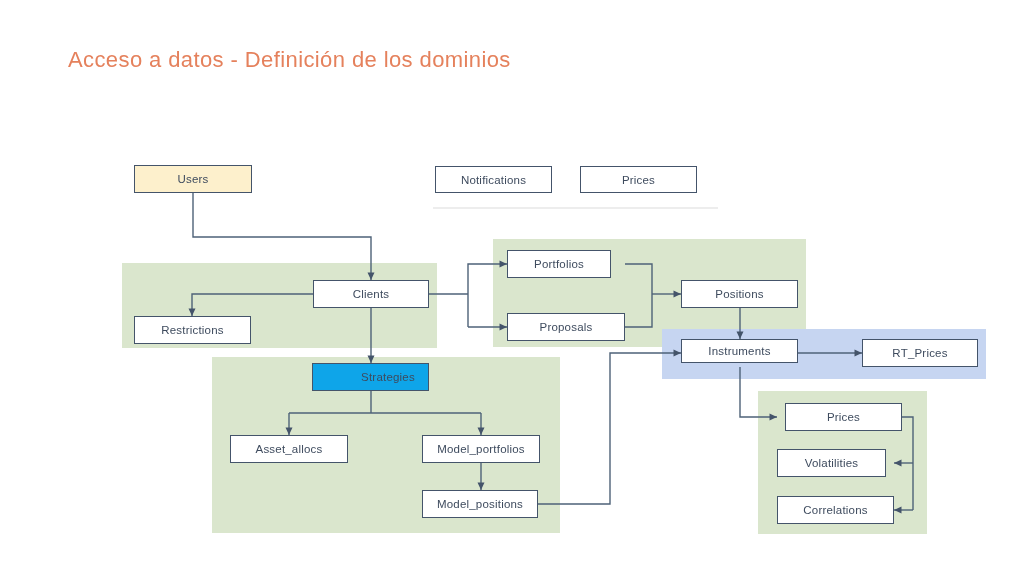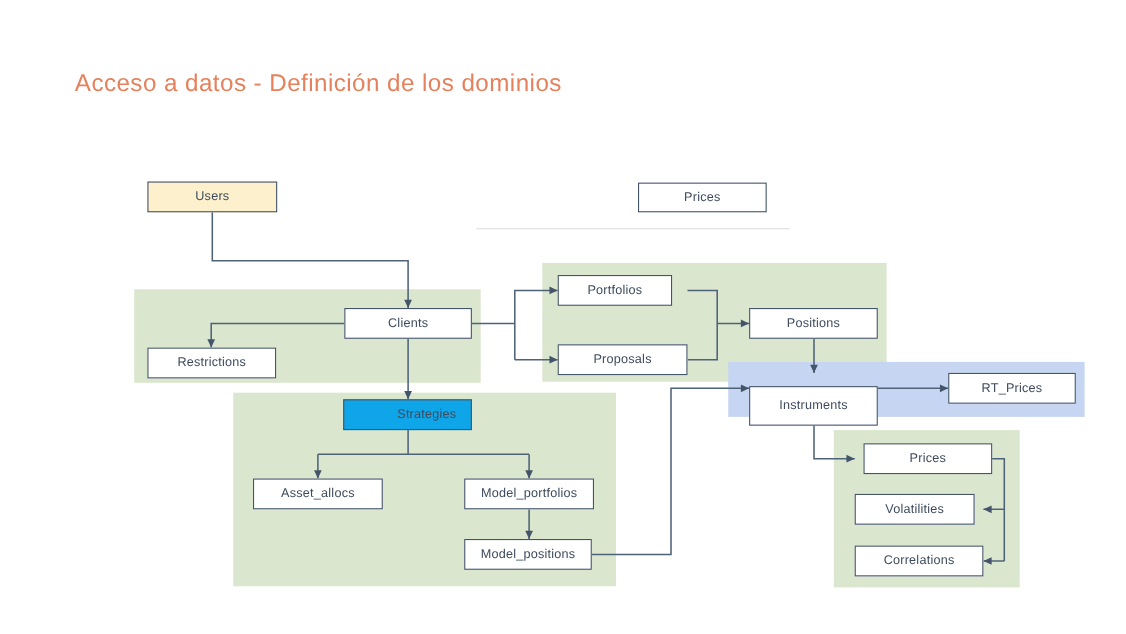--- a/index.html
+++ b/index.html
@@ -52,21 +52,21 @@
     position: absolute;
     left: 0;
     top: 0;
     pointer-events: none;
   }
 </style>
 </head>
 <body>
 
 <div class="slide">
-  <div class="slide-title" style="color: rgb(229, 129, 92); margin-top: 16px;">Acceso a datos - Definición de los dominios</div>
+  <div class="slide-title" style="color: rgb(229, 129, 92);">Acceso a datos - Definición de los dominios</div>
 
   <div class="layer" id="regions-layer">
       <div class="region" style="left: 122px; top: 263px; width: 315px; height: 85px; background: rgb(218, 230, 205);"></div>
       <div class="region" style="left: 493px; top: 239px; width: 313px; height: 108px; background: rgb(218, 230, 205);"></div>
       <div class="region" style="left: 212px; top: 357px; width: 348px; height: 176px; background: rgb(218, 230, 205);"></div>
       <div class="region" style="left: 662px; top: 329px; width: 324px; height: 50px; background: rgb(198, 213, 241);"></div>
       <div class="region" style="left: 758px; top: 391px; width: 169px; height: 143px; background: rgb(218, 230, 205);"></div>
     </div>
 
   <svg id="connector-layer" width="1024" height="576" viewBox="0 0 1024 576">
@@ -97,39 +97,42 @@
         <path d="M913,463 H894" fill="none" stroke="#4E6278" stroke-width="1.4" marker-end="url(#arrowhead)"></path>
         <path d="M913,510 H894" fill="none" stroke="#4E6278" stroke-width="1.4" marker-end="url(#arrowhead)"></path>
         <line x1="433" y1="208" x2="718" y2="208" stroke="#DBDBDB" stroke-width="1"></line>
       </g>
   </svg>
 
   <div class="layer" id="nodes-layer">
       <div class="node" style="left: 134px; top: 165px; width: 118px; height: 28px; background: rgb(253, 240, 204); border-color: rgb(68, 84, 106);">
         <span style="color: rgb(62, 75, 94);">Users</span>
       </div>
+      <div class="node" style="left: 435px; top: 166px; width: 117px; height: 27px; background: rgb(255, 255, 255); border-color: rgb(68, 84, 106);">
+        <span style="color: rgb(62, 75, 94);">Notifications</span>
+      </div>
       <div class="node" style="left: 580px; top: 166px; width: 117px; height: 27px; background: rgb(255, 255, 255); border-color: rgb(68, 84, 106);">
         <span style="color: rgb(62, 75, 94);">Prices</span>
       </div>
       <div class="node" style="left: 313px; top: 280px; width: 116px; height: 28px; background: rgb(255, 255, 255); border-color: rgb(68, 84, 106);">
         <span style="color: rgb(62, 75, 94);">Clients</span>
       </div>
       <div class="node" style="left: 134px; top: 316px; width: 117px; height: 28px; background: rgb(255, 255, 255); border-color: rgb(68, 84, 106);">
         <span style="color: rgb(62, 75, 94);">Restrictions</span>
       </div>
       <div class="node" style="left: 507px; top: 250px; width: 104px; height: 28px; background: rgb(255, 255, 255); border-color: rgb(68, 84, 106);">
         <span style="color: rgb(62, 75, 94);">Portfolios</span>
       </div>
       <div class="node" style="left: 507px; top: 313px; width: 118px; height: 28px; background: rgb(255, 255, 255); border-color: rgb(68, 84, 106);">
         <span style="color: rgb(62, 75, 94);">Proposals</span>
       </div>
       <div class="node" style="left: 681px; top: 280px; width: 117px; height: 28px; background: rgb(255, 255, 255); border-color: rgb(68, 84, 106);">
         <span style="color: rgb(62, 75, 94);">Positions</span>
       </div>
-      <div class="node" style="left: 681px; top: 351px; width: 117px; height: 36px; background: rgb(255, 255, 255); border-color: rgb(68, 84, 106);">
+      <div class="node" style="left: 681px; top: 339px; width: 117px; height: 24px; background: rgb(255, 255, 255); border-color: rgb(68, 84, 106);">
         <span style="color: rgb(62, 75, 94);">Instruments</span>
       </div>
       <div class="node" style="left: 862px; top: 339px; width: 116px; height: 28px; background: rgb(255, 255, 255); border-color: rgb(68, 84, 106);">
         <span style="color: rgb(62, 75, 94);">RT_Prices</span>
       </div>
       <div class="node" style="left: 312px; top: 363px; width: 117px; height: 28px; background: #0ea5e9; border-color: rgb(68, 84, 106); padding-left: 35px;">
         <span style="color: rgb(62, 75, 94);">Strategies</span>
       </div>
       <div class="node" style="left: 230px; top: 435px; width: 118px; height: 28px; background: rgb(255, 255, 255); border-color: rgb(68, 84, 106);">
         <span style="color: rgb(62, 75, 94);">Asset_allocs</span>

